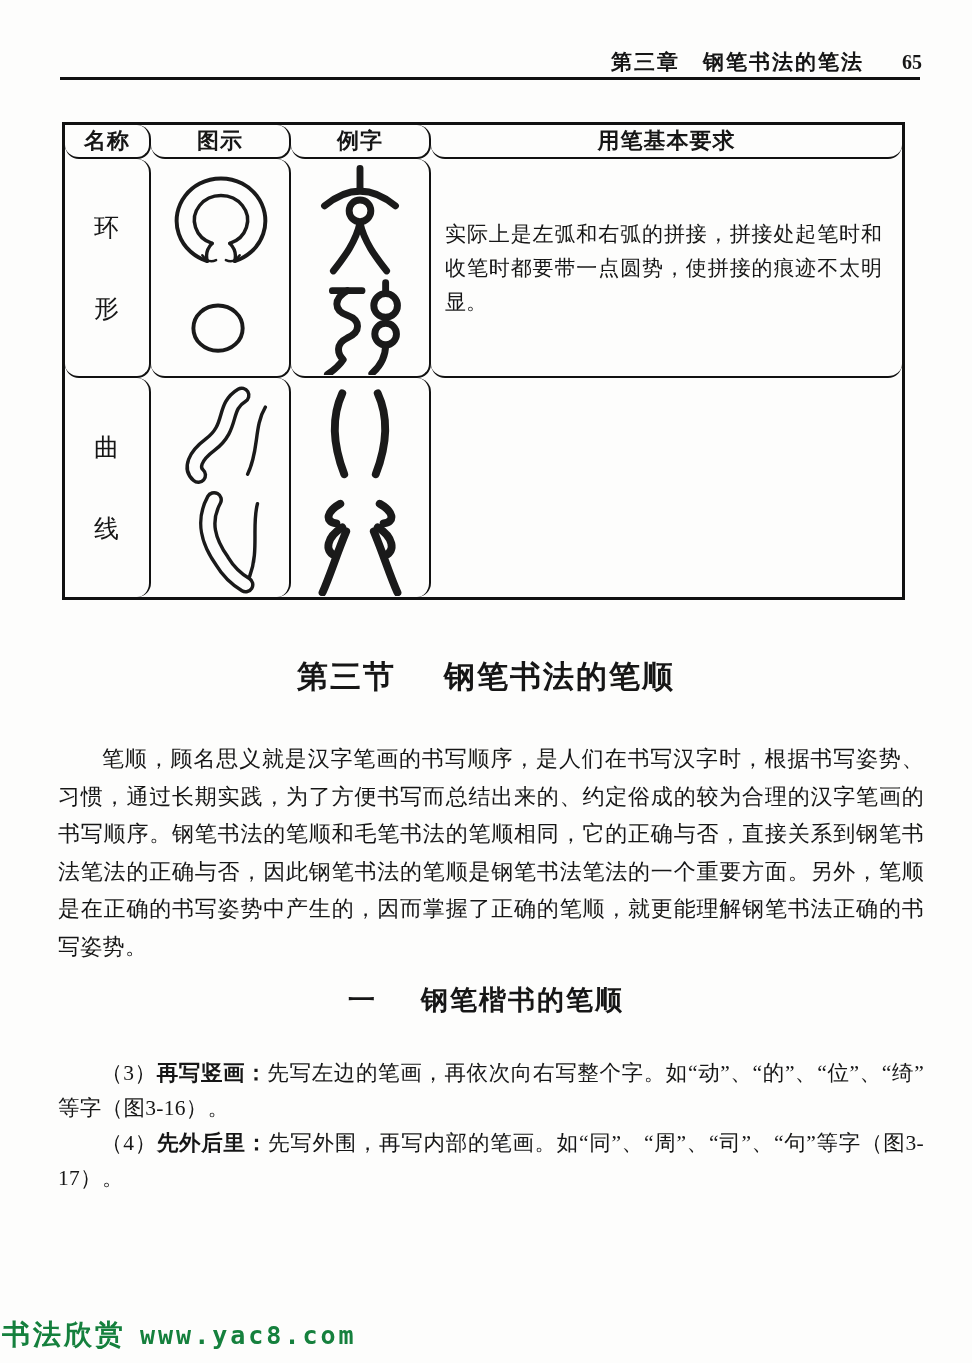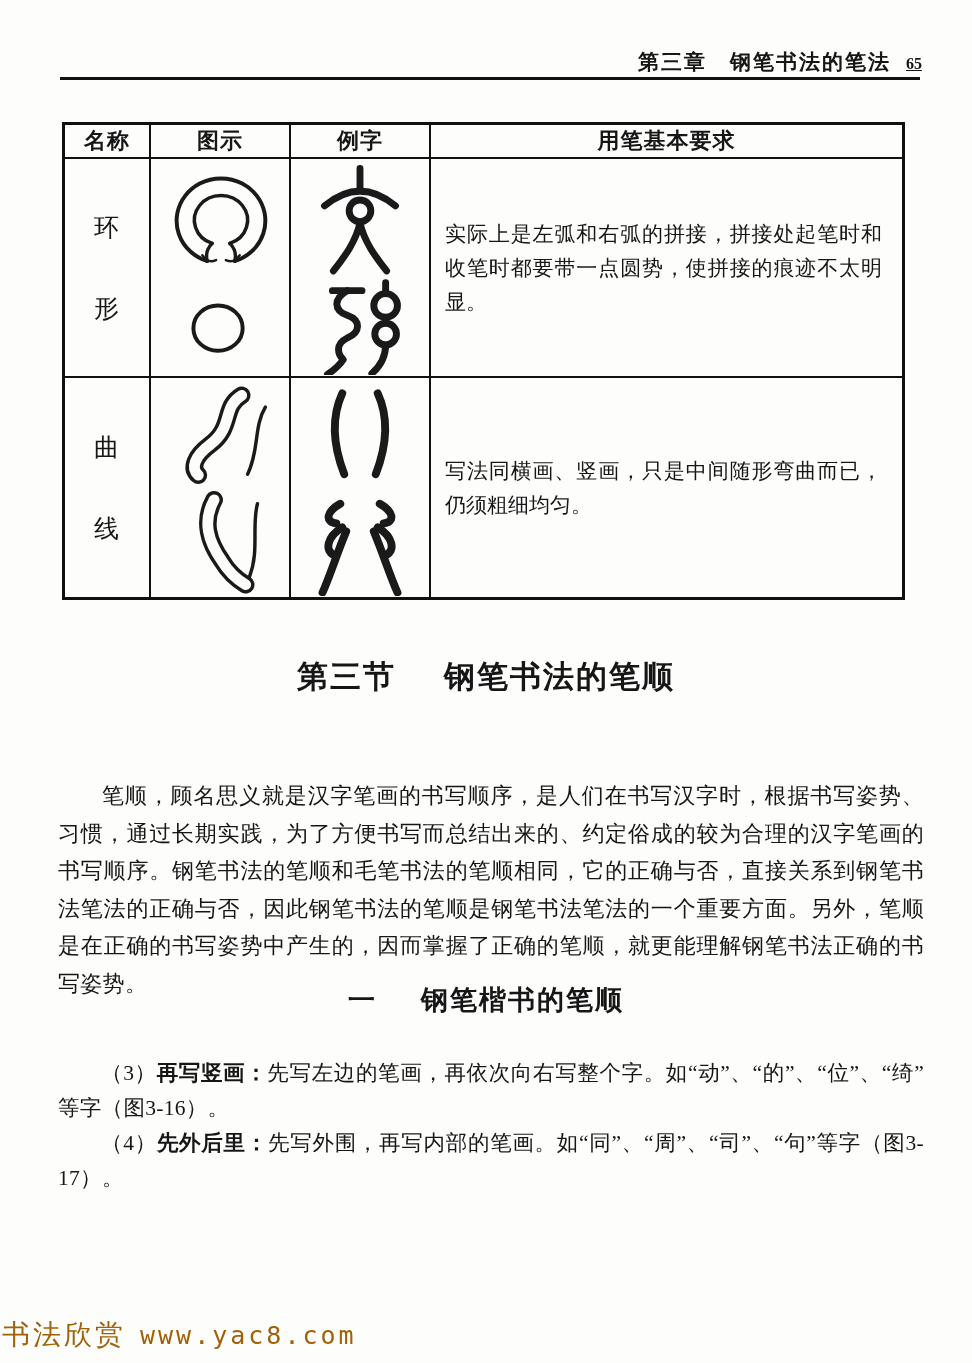--- a/index.html
+++ b/index.html
@@ -3,34 +3,34 @@
 <meta charset="utf-8">
 <style>
   html,body{margin:0;padding:0;background:#ffffff;}
   .page{
     position:relative;width:972px;height:1363px;overflow:hidden;
     background:#fdfdfc;color:#161616;
     font-family:"Liberation Serif","DejaVu Serif",serif;
   }
   
   .running-header{
-    position:absolute;top:48px;right:50px;display:flex;align-items:baseline;gap:15px;
+    position:absolute;top:48px;right:50px;display:flex;align-items:baseline;gap:38px;
     font-weight:bold;font-size:21px;letter-spacing:2px;
   }
-  .running-header .pageno{font-size:16px;letter-spacing:0;font-family:"Liberation Serif",serif;text-decoration:underline;}
+  .running-header .pageno{font-size:20px;letter-spacing:0;font-family:"Liberation Serif",serif;}
   .header-rule{position:absolute;top:77px;left:60px;width:860px;height:3px;background:#111;}
   
   .stroke-table{
     position:absolute;top:122px;left:62px;width:843px;height:478px;
     border:3px solid #111;box-sizing:border-box;background:#fdfdfc;
     display:grid;
     grid-template-columns:86px 140px 140px 1fr;
     grid-template-rows:34px 219px 1fr;
   }
-  .cell{box-sizing:border-box;display:flex;align-items:center;justify-content:center;}
+  .cell{box-sizing:border-box;display:flex;align-items:center;justify-content:center;border-radius:14px;}
   .br{border-right:2.5px solid #111;}
   .bb{border-bottom:2.5px solid #111;}
   .th{font-weight:bold;font-size:22px;letter-spacing:1px;}
   .name-cell{flex-direction:column;gap:48px;font-size:25px;letter-spacing:1px;}
   .req-cell{
     align-items:center;justify-content:flex-start;
     padding:0 20px 0 14px;font-size:21px;line-height:34px;text-align:justify;
   }
   .ill-cell svg,.ex-cell svg{display:block;}
   
@@ -42,32 +42,32 @@
   .subsection-title{
     position:absolute;top:982px;left:0;width:100%;
     display:flex;justify-content:center;gap:44px;
     font-weight:bold;font-size:27px;letter-spacing:2px;
   }
   
   .intro{
     position:absolute;top:740px;left:58px;width:866px;
     font-size:22px;line-height:37.5px;text-align:justify;text-indent:2em;
     letter-spacing:0.3px;
-    margin-top:37px;
   }
   .rules{
     position:absolute;top:1056px;left:58px;width:866px;
     font-size:21.5px;line-height:34.5px;letter-spacing:0.3px;
   }
   .rules p{margin:0 0 1px 0;text-indent:2em;text-align:justify;}
   .rules .term{font-weight:bold;}
   
   .watermark{
     position:absolute;left:2px;top:1316px;display:flex;align-items:baseline;gap:14px;
-    color:#a16207;
+    color:#15803d;
+    font-weight:bold;
   }
   .watermark .wm-cn{font-size:28px;letter-spacing:3px;}
   .watermark .wm-url{font-family:"DejaVu Sans Mono",monospace;font-size:25px;letter-spacing:3px;}
   svg .ink{stroke:#1a1a1a;fill:none;stroke-linecap:round;stroke-linejoin:round;}
   svg .paper{stroke:#fdfdfc;fill:none;stroke-linecap:round;stroke-linejoin:round;}
 </style>
 </head>
 <body>
 
 <div class="page">
@@ -136,21 +136,20 @@
         <path class="ink" stroke-width="8" d="M 52,12 C 40,38 44,68 54,94"></path>
         <path class="ink" stroke-width="8" d="M 88,12 C 100,38 96,68 86,94"></path>
         <path class="ink" stroke-width="8" d="M 50,124 C 36,132 34,142 46,144"></path>
         <path class="ink" stroke-width="8" d="M 52,148 C 36,158 34,172 44,176"></path>
         <path class="ink" stroke-width="8" d="M 56,152 C 46,176 40,196 32,214"></path>
         <path class="ink" stroke-width="8" d="M 90,124 C 104,132 106,142 94,144"></path>
         <path class="ink" stroke-width="8" d="M 88,148 C 104,158 106,172 96,176"></path>
         <path class="ink" stroke-width="8" d="M 84,152 C 94,176 100,196 108,214"></path>
       </svg>
     </div>
-    <div class="cell req-cell">写法同横画、竖画，只是中间随形弯曲而已，仍须粗细均匀。</div>
   </div>
 
   <div class="section-title">
     <span>第三节</span>
     <span>钢笔书法的笔顺</span>
   </div>
 
   <div class="intro">笔顺，顾名思义就是汉字笔画的书写顺序，是人们在书写汉字时，根据书写姿势、习惯，通过长期实践，为了方便书写而总结出来的、约定俗成的较为合理的汉字笔画的书写顺序。钢笔书法的笔顺和毛笔书法的笔顺相同，它的正确与否，直接关系到钢笔书法笔法的正确与否，因此钢笔书法的笔顺是钢笔书法笔法的一个重要方面。另外，笔顺是在正确的书写姿势中产生的，因而掌握了正确的笔顺，就更能理解钢笔书法正确的书写姿势。</div>
 
   <div class="subsection-title">

